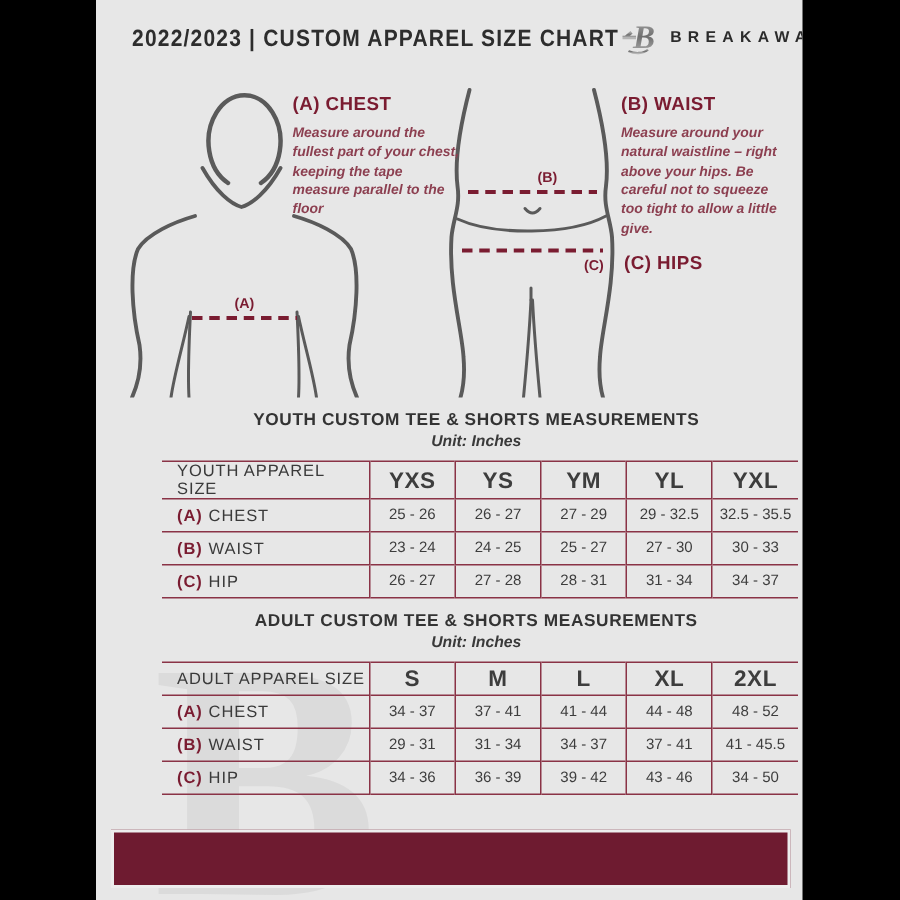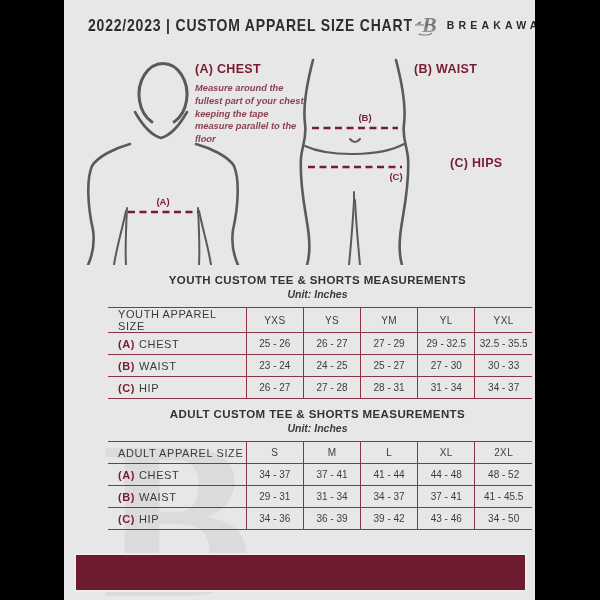--- a/index.html
+++ b/index.html
@@ -38,21 +38,21 @@
   .brand{display:flex; align-items:center; gap:7px;}
   .brand-logo{width:27px; height:26px; display:block;}
   .brand-name{font-size:10.5px; font-weight:700; letter-spacing:4.2px; color:#2b2b2b;}
   
   .figure-svg{position:absolute;}
   .torso-svg{left:16px; top:58px;}
   .lower-svg{left:233px; top:58px;}
   .measure-note{position:absolute; width:114px;}
   .note-a{left:131px; top:62px;}
   .note-b{left:350px; top:62px;}
-  .note-c{left:352px; top:156px;margin-left:34px;}
+  .note-c{left:352px; top:168px;}
   .measure-note h3{
     font-size:12.5px; font-weight:800; color:var(--accent);
     letter-spacing:.3px; margin-bottom:6px;
   }
   .measure-note p{
     font-size:9.3px; font-style:italic; font-weight:600;
     color:var(--accent-soft); line-height:1.38;
   }
   
   .table-block{position:absolute; left:0; width:100%;margin-left:18px;}
@@ -73,21 +73,21 @@
   }
   .size-table col.c-label{width:138px;}
   .size-table col.c-size{width:57px;}
   .size-table tr{border-top:1.2px solid var(--line);}
   .size-table tr:last-child{border-bottom:1.2px solid var(--line);}
   .size-table th, .size-table td{
     height:22px; vertical-align:middle; color:var(--ink);
     font-weight:400; text-align:center; font-size:10px;
   }
   .size-table th + th, .size-table td + td{border-left:1.2px solid var(--line);}
-  .size-table th.size-col{font-weight:400; font-size:10px; letter-spacing:.4px;}
+  .size-table th.size-col{font-weight:700; font-size:15px; letter-spacing:.4px;}
   .size-table .lbl{
     text-align:left; padding-left:10px; font-size:11px;
     letter-spacing:.6px; color:#3a3a3a;
   }
   .size-table td.lbl .pfx{font-weight:800; color:var(--accent); margin-right:4px;}
   
   .watermark{
     position:absolute; left:38px; top:408px;
     font-family:"Liberation Serif", serif;
     font-size:225px; font-weight:700; line-height:1;
@@ -153,20 +153,21 @@
     <line x1="11" y1="109" x2="105" y2="109" stroke="#7a1c31" stroke-width="2.6" stroke-dasharray="7 4.5"></line>
     <text x="99" y="122" text-anchor="middle" font-size="9.5" font-weight="800" fill="#7a1c31">(C)</text>
   </svg>
 
   <div class="measure-note note-a">
     <h3>(A) CHEST</h3>
     <p>Measure around the fullest part of your chest, keeping the tape measure parallel to the floor</p>
   </div>
   <div class="measure-note note-b">
     <h3>(B) WAIST</h3>
+    <p>Measure around your natural waistline – right above your hips. Be careful not to squeeze too tight to allow a little give.</p>
   </div>
   <div class="measure-note note-c">
     <h3>(C) HIPS</h3>
   </div>
 
   <div class="watermark">B</div>
 
   <div class="table-block youth-block">
     <div class="tbl-title">YOUTH CUSTOM TEE &amp; SHORTS MEASUREMENTS</div>
     <div class="tbl-unit">Unit: Inches</div>

